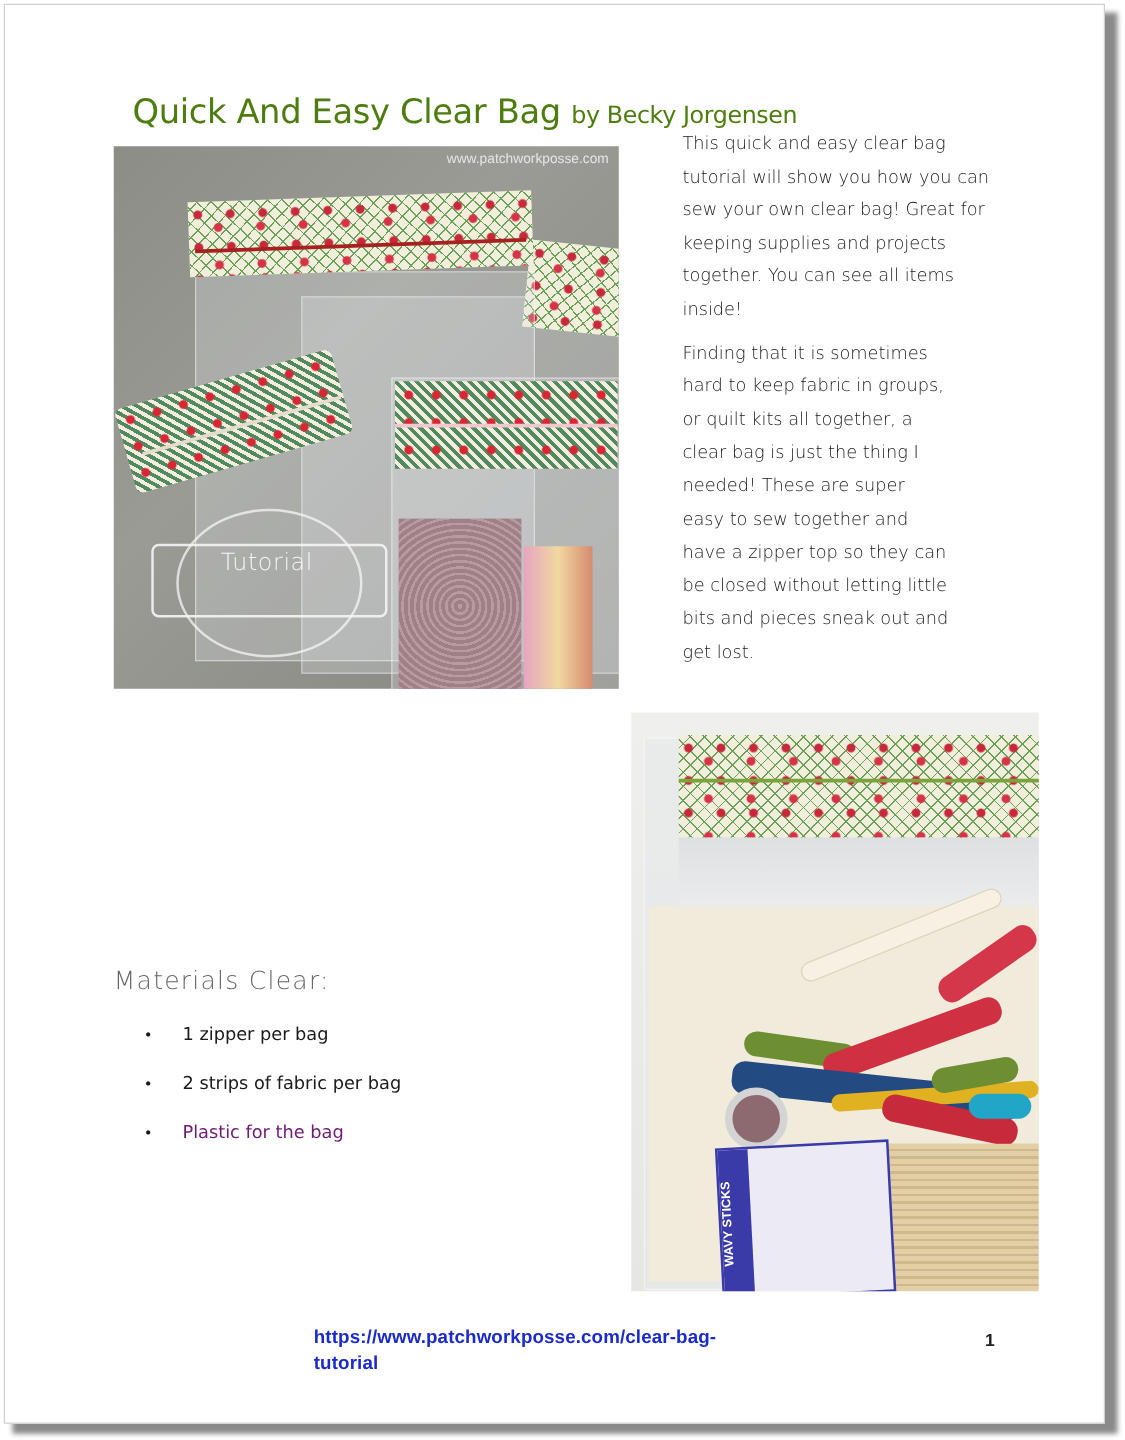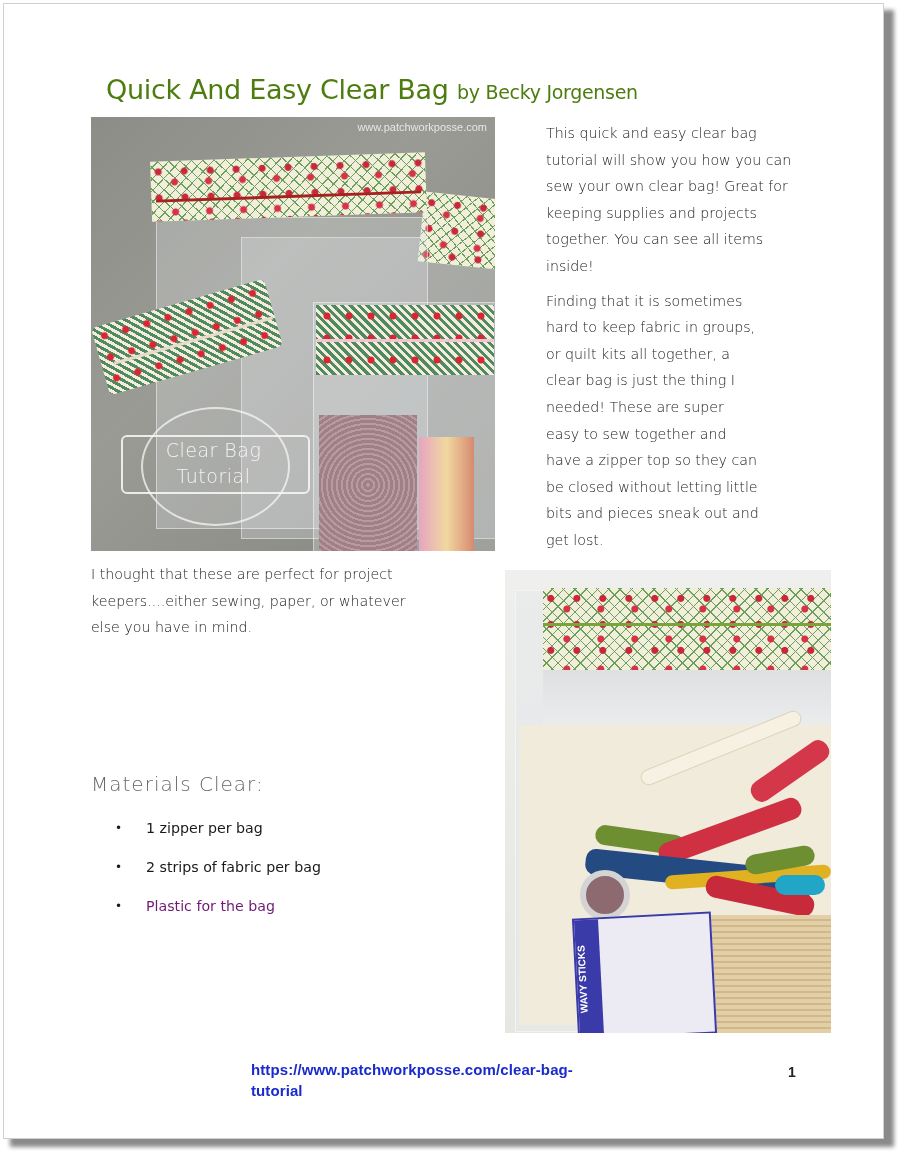--- a/index.html
+++ b/index.html
@@ -8,21 +8,21 @@
     .page-shadow { position: absolute; left: 10px; top: 10px; width: 884px; height: 1137px;
            background: #8a8a8a; filter: blur(2px); }
     .page { position: absolute; left: 3px; top: 3px; width: 881px; height: 1136px;
            background: #ffffff; border: 1px solid #d0d0d0; box-sizing: border-box; }
     .abs { position: absolute; }
     .title { left: 106px; top: 74px; font-size: 27px; color: #4d7c0f; font-weight: 400;
            letter-spacing: -0.3px; white-space: nowrap; font-family: "DejaVu Sans", sans-serif; }
     .title .byline { font-size: 19px; }
     .body-text { font-size: 14.2px; color: #1a1a1a; line-height: 26.6px; font-weight: 300; }
     .body-text p { margin: 0 0 8px 0; }
-    .col-right { left: 546px; top: 120px; width: 250px; }
+    .col-right { left: 546px; top: 102px; width: 250px; }
     .col-right p.p2 { width: 215px; }
     .col-left { left: 91px; top: 561px; width: 340px; }
     .heading { left: 91px; top: 772px; font-size: 20px; color: #666; letter-spacing: 1px;
            font-weight: 300; }
     ul.materials { position: absolute; left: 115px; top: 813px; margin: 0; padding: 0; list-style: none;
            font-size: 14.2px; color: #1a1a1a; }
     ul.materials li { height: 39px; position: relative; padding-left: 31px; line-height: 30px; }
     ul.materials li .bullet { position: absolute; left: 0; top: 0; font-size: 12px; }
     ul.materials li.link .label { color: #701a75; }
     .footer-link { left: 251px; top: 1059px; width: 370px; font-family: "Liberation Sans", sans-serif;
@@ -97,32 +97,30 @@
 
   <div class="bag" style="left:222px;top:185px;width:182px;height:255px;"></div>
   <div class="fabric-pink" style="position:absolute;left:225px;top:188px;width:178px;height:70px;"></div>
   <div class="zip" style="left:225px;top:222px;width:178px;background:#f1c7cf;"></div>
   <div class="fabric-mauve" style="position:absolute;left:228px;top:298px;width:98px;height:140px;"></div>
   <div style="position:absolute;left:328px;top:320px;width:55px;height:118px;background:linear-gradient(90deg,#e6a5c0,#f1d8a0,#d68a70);"></div>
 
   <div class="stamp-arc"></div>
   <div class="stamp"></div>
   <div class="stamp-text">
-    <div>Clear Bag</div>
     <div>Tutorial</div>
   </div>
 </div>
 
 <div class="abs body-text col-right">
   <p>This quick and easy clear bag tutorial will show you how you can sew your own clear bag! Great for keeping supplies and projects together. You can see all items inside!</p>
   <p class="p2">Finding that it is sometimes hard to keep fabric in groups, or quilt kits all together, a clear bag is just the thing I needed!  These are super easy to sew together and have a zipper top so they can be closed without letting little bits and pieces sneak out and get lost.</p>
 </div>
 
 <div class="abs body-text col-left">
-  <p>I thought that these are perfect for project keepers....either sewing, paper, or whatever else you have in mind.</p>
 </div>
 
 <div class="abs heading">Materials Clear:</div>
 
 <ul class="materials">
   <li>
     <span class="bullet">•</span>
     <span class="label">1 zipper per bag</span>
   </li>
   <li>

